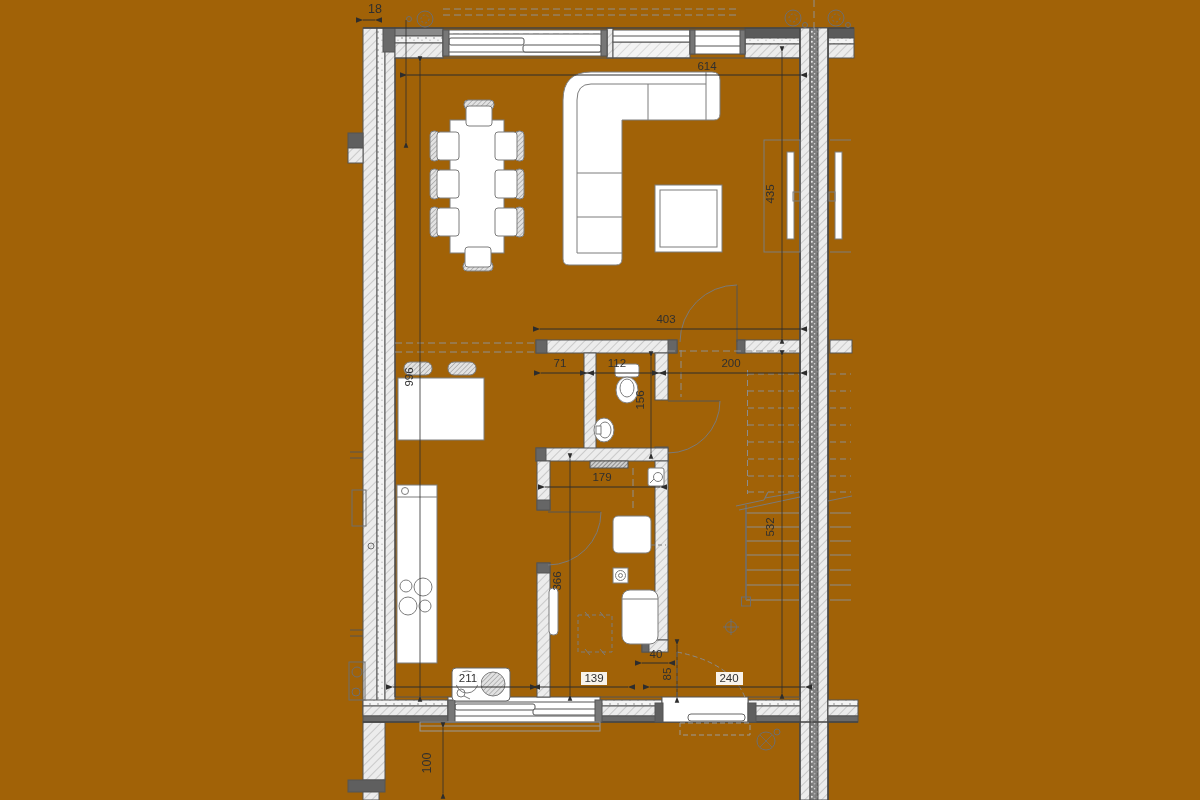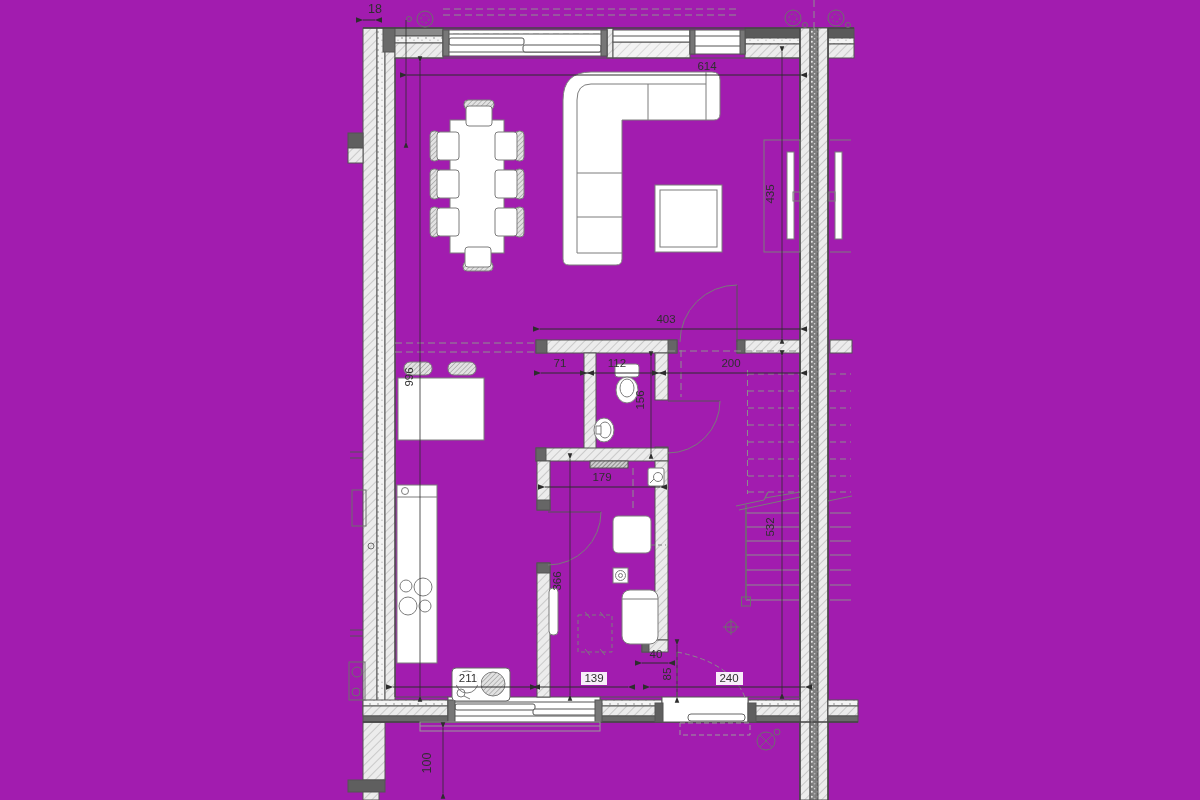--- a/index.html
+++ b/index.html
@@ -1,16 +1,16 @@
 <!DOCTYPE html>
 <html><head>
 <meta charset="utf-8">
 <style>
   html,body{margin:0;padding:0;background:#fff;}
-  .sheet{position:relative;width:1200px;height:800px;background:#a21caf;overflow:hidden;
+  .sheet{position:relative;width:1200px;height:800px;background:#a16207;overflow:hidden;
          font-family:"Liberation Sans", sans-serif;}
   svg{position:absolute;inset:0;}
   text{font-family:"Liberation Sans", sans-serif;fill:#2f2f2f;}
   .dim{font-size:11.5px;}
   .dimBig{font-size:12.5px;}
   .lbl-bg{fill:#ffffff;opacity:.92;}
 </style>
 </head>
 <body>
 

